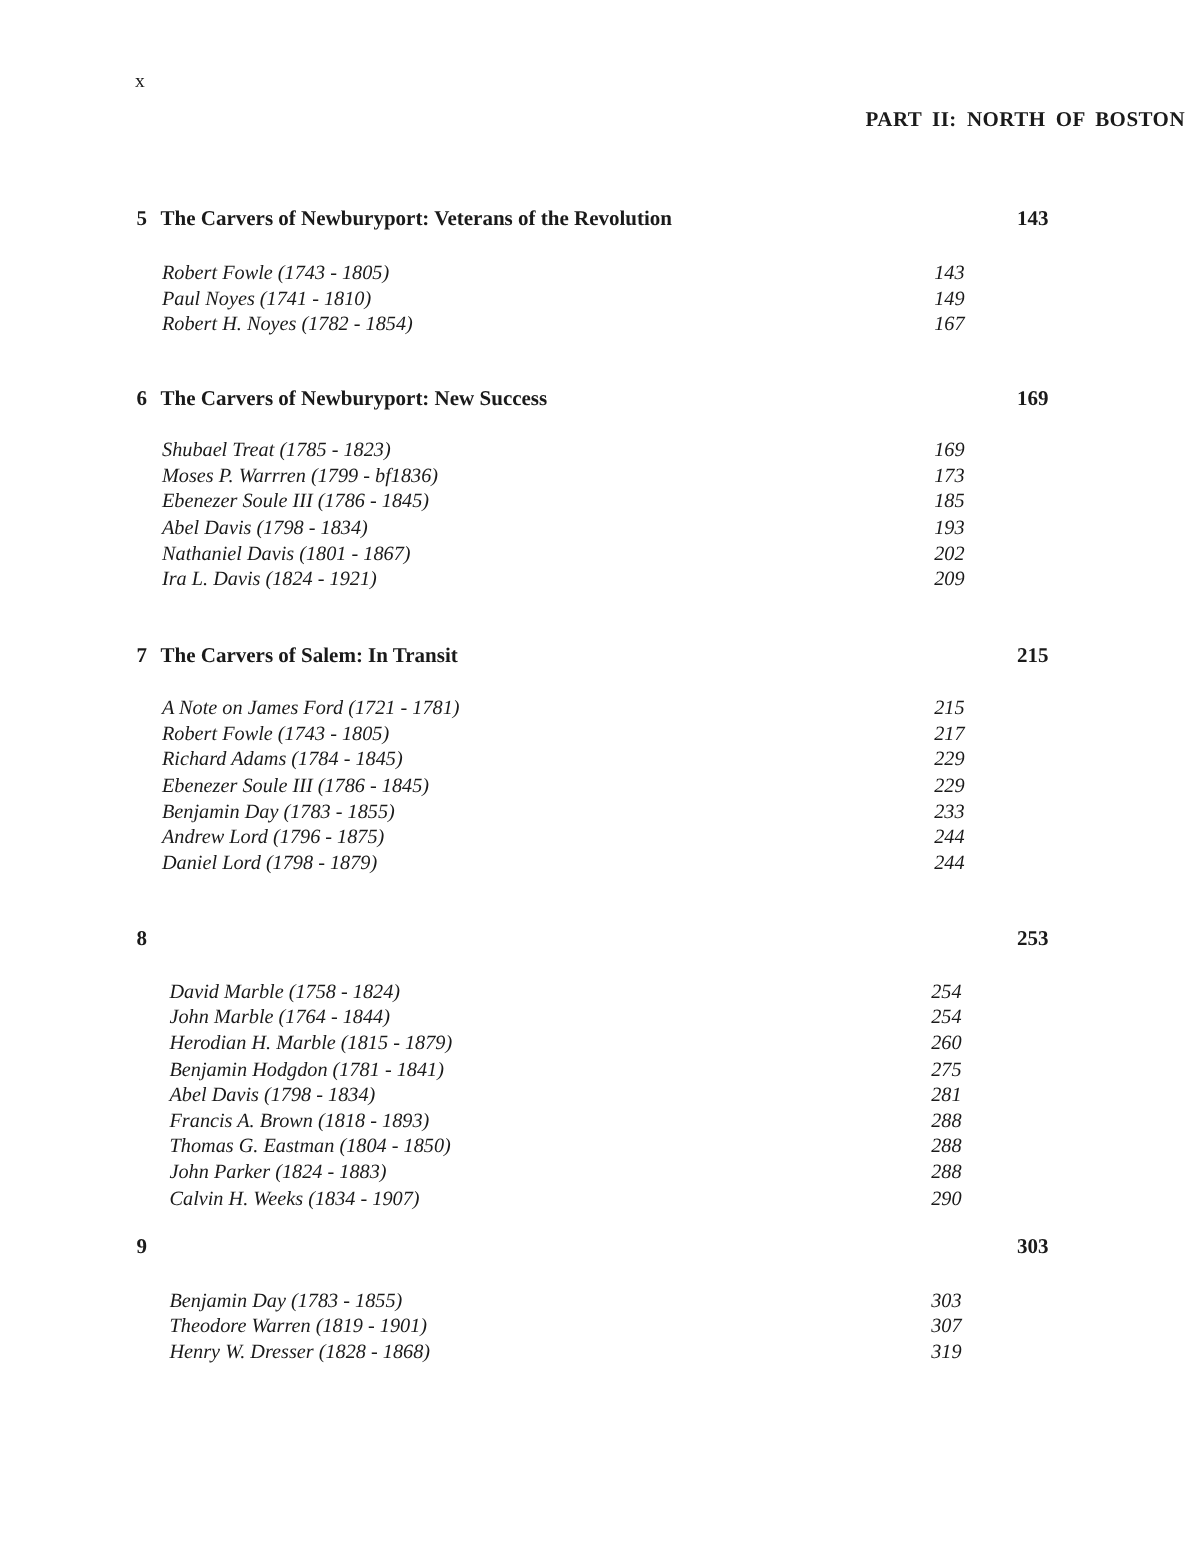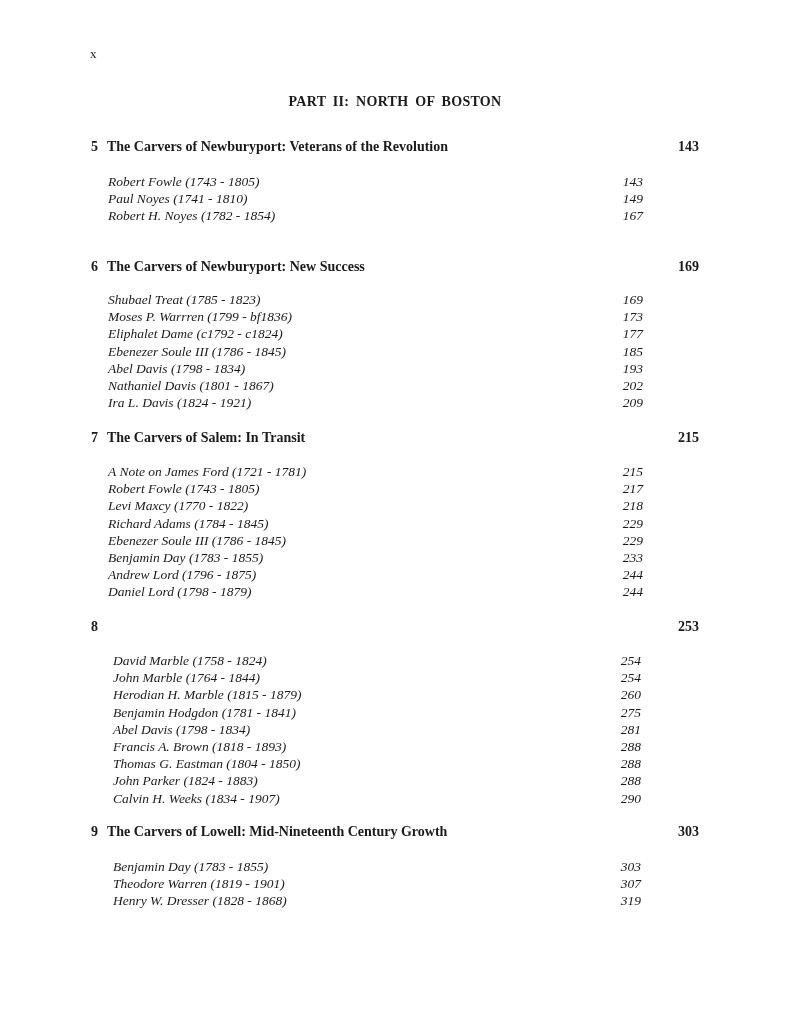--- a/index.html
+++ b/index.html
@@ -18,22 +18,22 @@
     .page-number {
       position: absolute;
       left: 90px;
       top: 46px;
       font-size: 13px;
     }
     .part-title {
       position: absolute;
       left: 0;
       width: 790px;
-      top: 94px;
-      text-align: center;
+      top: 73px;
+      text-align: right;
       font-size: 14px;
       font-weight: bold;
       letter-spacing: 0.3px;
       word-spacing: 3px;
     }
     .chapter {
       position: absolute;
       left: 91px;
       width: 610px;
       height: 20px;
@@ -119,24 +119,20 @@
 <div class="entries" style="top:292px;">
   <div class="entry">
       <span class="name">Shubael Treat  (1785 - 1823)</span>
       <span class="pg">169</span>
     </div>
   <div class="entry">
       <span class="name">Moses P. Warrren  (1799 - bf1836)</span>
       <span class="pg">173</span>
     </div>
   <div class="entry">
-      <span class="name">Eliphalet Dame  (c1792 - c1824)</span>
-      <span class="pg">177</span>
-    </div>
-  <div class="entry">
       <span class="name">Ebenezer Soule III  (1786 - 1845)</span>
       <span class="pg">185</span>
     </div>
   <div class="entry">
       <span class="name">Abel Davis  (1798 - 1834)</span>
       <span class="pg">193</span>
     </div>
   <div class="entry">
       <span class="name">Nathaniel Davis  (1801 - 1867)</span>
       <span class="pg">202</span>
@@ -155,24 +151,20 @@
 <div class="entries" style="top:464px;">
   <div class="entry">
       <span class="name">A Note on James Ford  (1721 - 1781)</span>
       <span class="pg">215</span>
     </div>
   <div class="entry">
       <span class="name">Robert Fowle  (1743 - 1805)</span>
       <span class="pg">217</span>
     </div>
   <div class="entry">
-      <span class="name">Levi Maxcy  (1770 - 1822)</span>
-      <span class="pg">218</span>
-    </div>
-  <div class="entry">
       <span class="name">Richard Adams  (1784 - 1845)</span>
       <span class="pg">229</span>
     </div>
   <div class="entry">
       <span class="name">Ebenezer Soule III  (1786 - 1845)</span>
       <span class="pg">229</span>
     </div>
   <div class="entry">
       <span class="name">Benjamin Day  (1783 - 1855)</span>
       <span class="pg">233</span>
@@ -225,21 +217,20 @@
       <span class="pg">288</span>
     </div>
   <div class="entry">
       <span class="name">Calvin H. Weeks  (1834 - 1907)</span>
       <span class="pg">290</span>
     </div>
 </div>
 
 <div class="chapter" style="top:824px;">
   <span class="ch-num">9</span>
-  <span class="ch-title">The Carvers of Lowell:  Mid-Nineteenth Century Growth</span>
   <span class="ch-page">303</span>
 </div>
 <div class="entries indent" style="top:859px;">
   <div class="entry">
       <span class="name">Benjamin Day  (1783 - 1855)</span>
       <span class="pg">303</span>
     </div>
   <div class="entry">
       <span class="name">Theodore Warren  (1819 - 1901)</span>
       <span class="pg">307</span>

